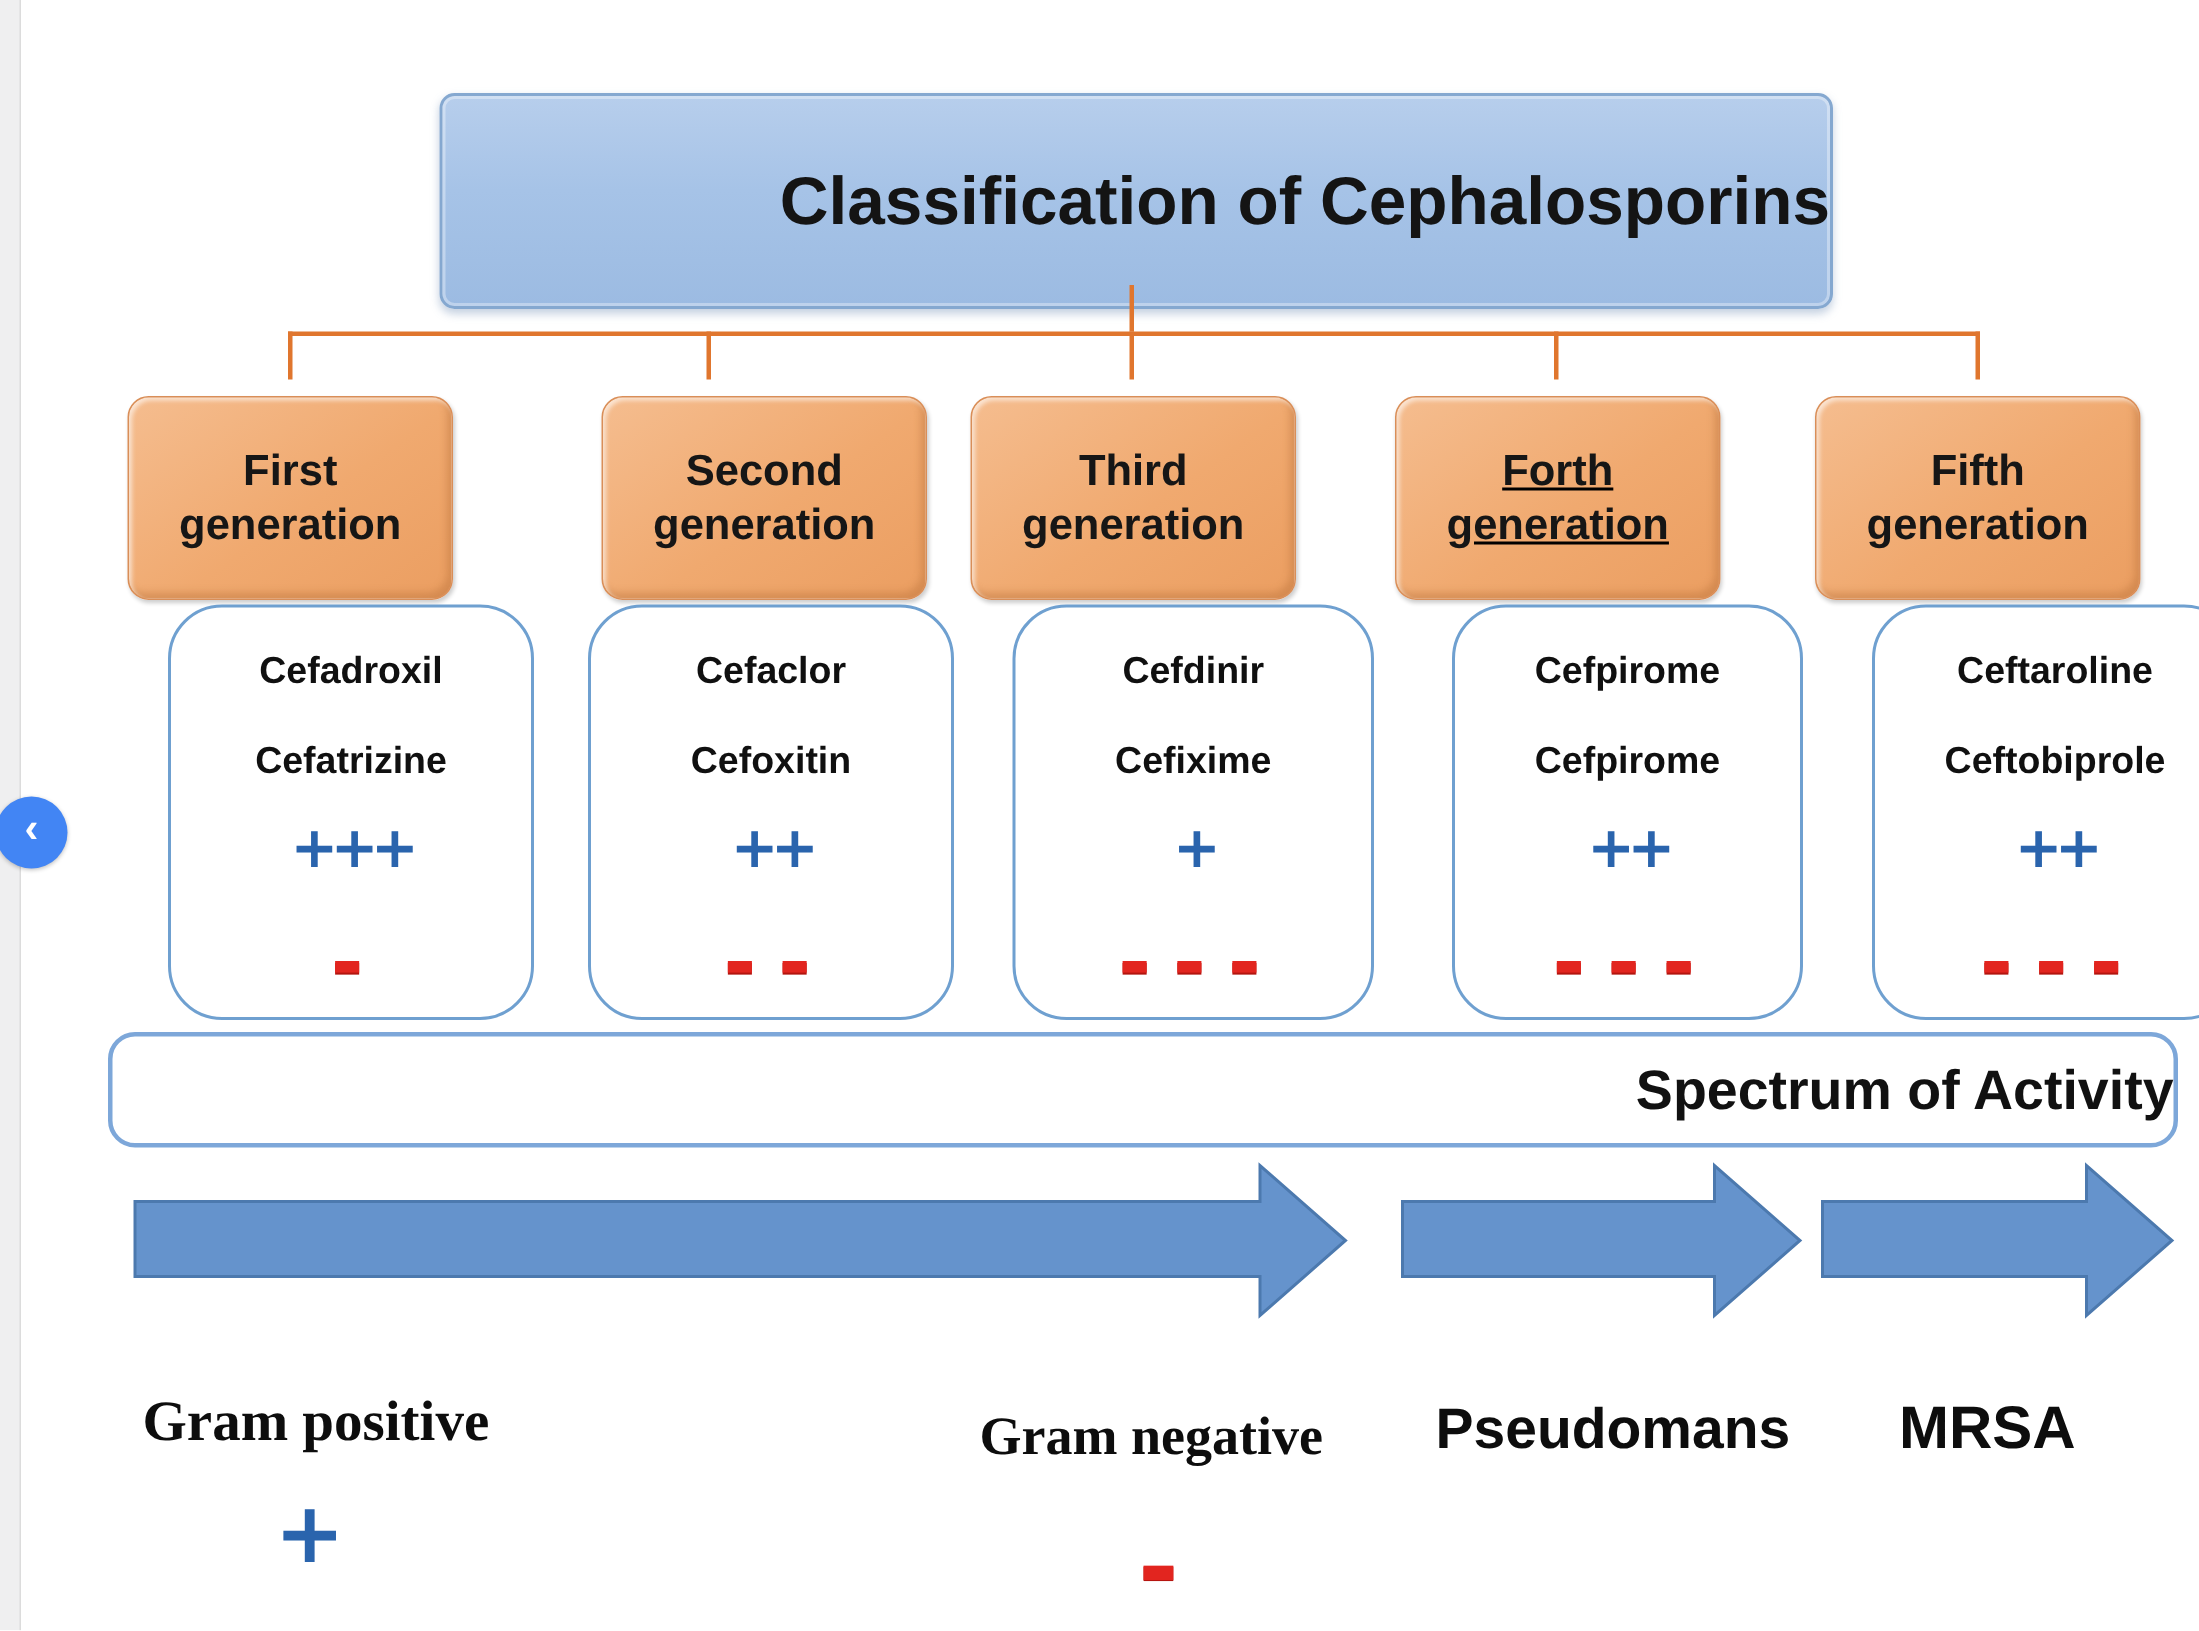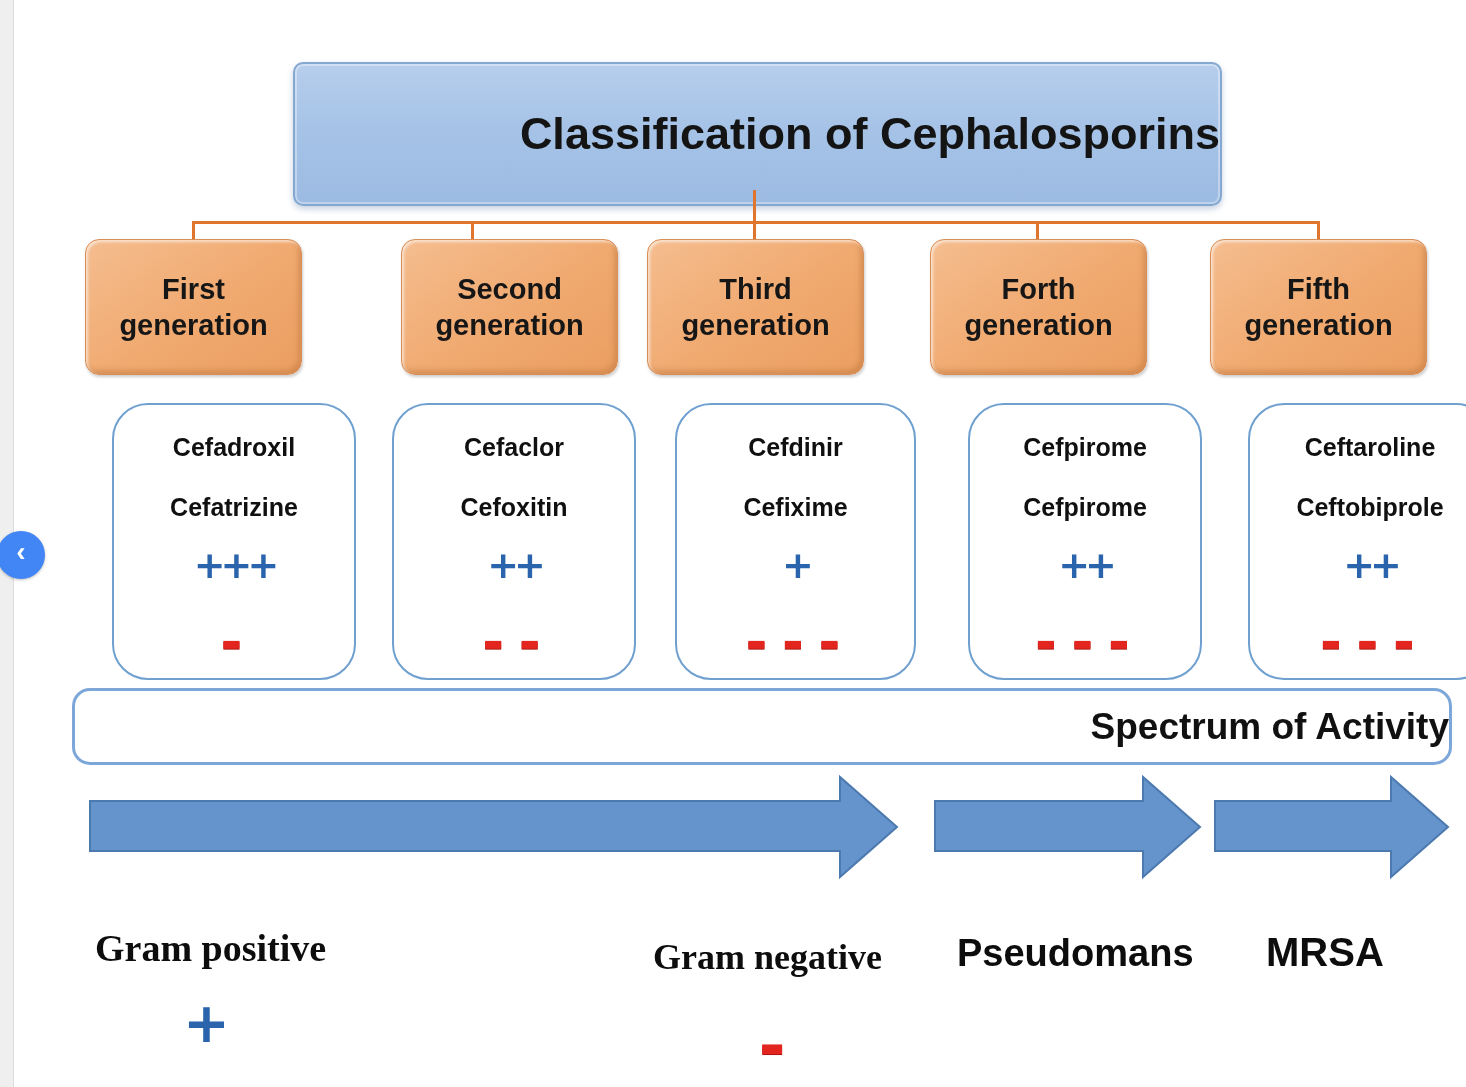--- a/index.html
+++ b/index.html
@@ -30,21 +30,21 @@
     box-shadow:inset 0 0 0 2px rgba(255,255,255,.35), 0 3px 6px rgba(110,140,180,.4);
     display:flex;align-items:center;justify-content:flex-end;margin-top:12px;
   }
   .title-box .t{
     font-size:45px;font-weight:bold;color:#141414;letter-spacing:0;
   }
   
   .conn{position:absolute;background:#e0762e;}
   
   .genbox{
-    position:absolute;top:239px;height:134px;width:215px;
+    position:absolute;top:264px;height:134px;width:215px;
     background:linear-gradient(145deg,#f5bd8f 0%,#f0a96f 55%,#eb9e61 100%);
     border:1px solid #d98e58;border-radius:14px;
     box-shadow:inset 2px 2px 3px rgba(255,255,255,.6), inset -3px -4px 5px rgba(186,115,60,.45), 1px 2px 3px rgba(0,0,0,.2);
     display:flex;align-items:center;justify-content:center;text-align:center;
   }
   .genbox .g{
     font-size:29px;font-weight:bold;color:#161616;line-height:1.25;width:180px;
   }
   
   .drugbox{
@@ -120,21 +120,21 @@
 
   <div class="genbox" style="left:85px;">
       <span class="g">First generation</span>
     </div>
   <div class="genbox" style="left:365px;margin-left:36px;">
       <span class="g">Second generation</span>
     </div>
   <div class="genbox" style="left:647px;text-align:center;">
       <span class="g">Third generation</span>
     </div>
-  <div class="genbox" style="left:930px;">
+  <div class="genbox" style="left:930px;text-decoration:underline;">
       <span class="g">Forth generation</span>
     </div>
   <div class="genbox" style="left:1210px;">
       <span class="g">Fifth generation</span>
     </div>
 
   <div class="drugbox" style="left:72px;width:240px;">
     <div class="d1">Cefadroxil</div>
     <div class="d2">Cefatrizine</div>
     <div class="plus">+++</div>

